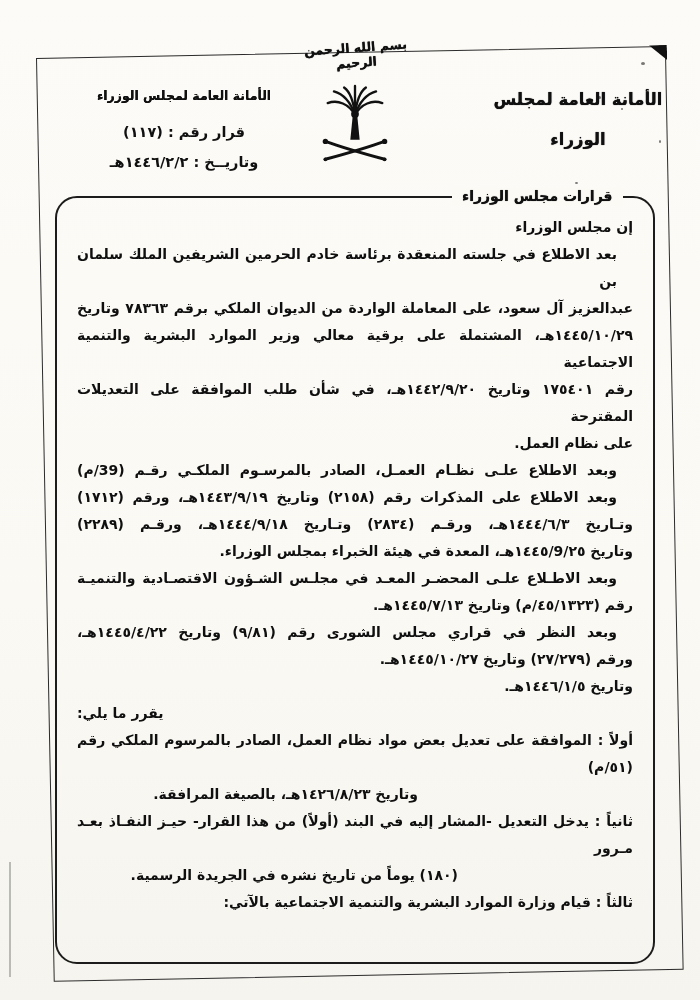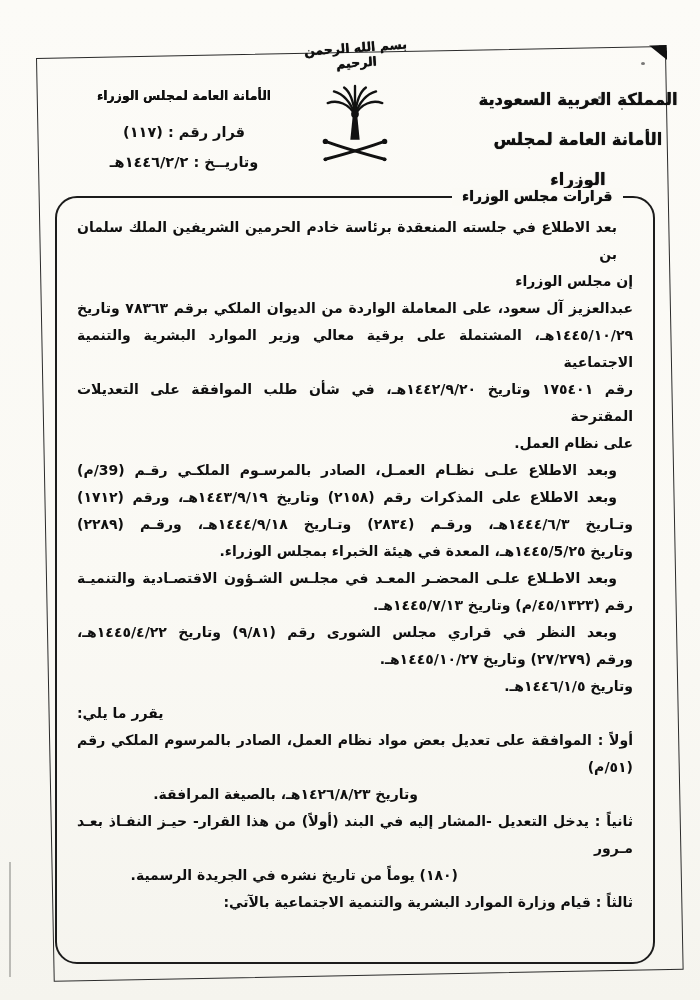--- a/index.html
+++ b/index.html
@@ -97,38 +97,37 @@
       <path d="M12 76 C 34 84, 66 93, 88 99"></path>
       <path d="M88 76 C 66 84, 34 93, 12 99"></path>
     </g>
     <circle cx="12" cy="76" r="3.4" fill="#111"></circle>
     <circle cx="88" cy="76" r="3.4" fill="#111"></circle>
     <circle cx="12" cy="99" r="2.4" fill="#111"></circle>
     <circle cx="88" cy="99" r="2.4" fill="#111"></circle>
   </svg>
 
   <div class="hdr-right">
-    <div class="big">المملكة العربية السعودية</div>
     <div class="big">الأمانة العامة لمجلس الوزراء</div>
   </div>
 
   <div class="banner">قرارات مجلس الوزراء</div>
 
   <div class="box">
     <div>
+        <div class="ln r">إن مجلس الوزراء</div>
         <div class="ln j ind">بعد الاطلاع في جلسته المنعقدة برئاسة خادم الحرمين الشريفين الملك سلمان بن</div>
-        <div class="ln r">إن مجلس الوزراء</div>
         <div class="ln j">عبدالعزيز آل سعود، على المعاملة الواردة من الديوان الملكي برقم ٧٨٣٦٣ وتاريخ</div>
         <div class="ln j">١٤٤٥/١٠/٢٩هـ، المشتملة على برقية معالي وزير الموارد البشرية والتنمية الاجتماعية</div>
         <div class="ln j">رقم ١٧٥٤٠١ وتاريخ ١٤٤٢/٩/٢٠هـ، في شأن طلب الموافقة على التعديلات المقترحة</div>
         <div class="ln r">على نظام العمل.</div>
         <div class="ln j ind">وبعد الاطلاع علـى نظـام العمـل، الصادر بالمرسـوم الملكـي رقـم (39/م)</div>
         <div class="ln j ind">وبعد الاطلاع على المذكرات رقم (٢١٥٨) وتاريخ ١٤٤٣/٩/١٩هـ، ورقم (١٧١٢)</div>
         <div class="ln j">وتـاريخ ١٤٤٤/٦/٣هـ، ورقـم (٢٨٣٤) وتـاريخ ١٤٤٤/٩/١٨هـ، ورقـم (٢٢٨٩)</div>
-        <div class="ln r">وتاريخ ١٤٤٥/5/٢٥هـ، المعدة في هيئة الخبراء بمجلس الوزراء.</div>
+        <div class="ln r">وتاريخ ١٤٤٥/9/٢٥هـ، المعدة في هيئة الخبراء بمجلس الوزراء.</div>
         <div class="ln j ind">وبعد الاطـلاع علـى المحضـر المعـد في مجلـس الشـؤون الاقتصـادية والتنميـة</div>
         <div class="ln r">رقم (٤٥/١٣٢٣/م) وتاريخ ١٤٤٥/٧/١٣هـ.</div>
         <div class="ln j ind">وبعد النظر في قراري مجلس الشورى رقم (٩/٨١) وتاريخ ١٤٤٥/٤/٢٢هـ،</div>
         <div class="ln r">ورقم (٢٧/٢٧٩) وتاريخ ١٤٤٥/١٠/٢٧هـ.</div>
         <div class="ln r">وتاريخ ١٤٤٦/١/٥هـ.</div>
         <div class="ln center">يقرر ما يلي:</div>
         <div class="ln j">أولاً : الموافقة على تعديل بعض مواد نظام العمل، الصادر بالمرسوم الملكي رقم (٥١/م)</div>
         <div class="ln r c215">وتاريخ ١٤٢٦/٨/٢٣هـ، بالصيغة المرافقة.</div>
         <div class="ln j">ثانياً : يدخل التعديل -المشار إليه في البند (أولاً) من هذا القرار- حيـز النفـاذ بعـد مـرور</div>
         <div class="ln r c175">(١٨٠) يوماً من تاريخ نشره في الجريدة الرسمية.</div>

